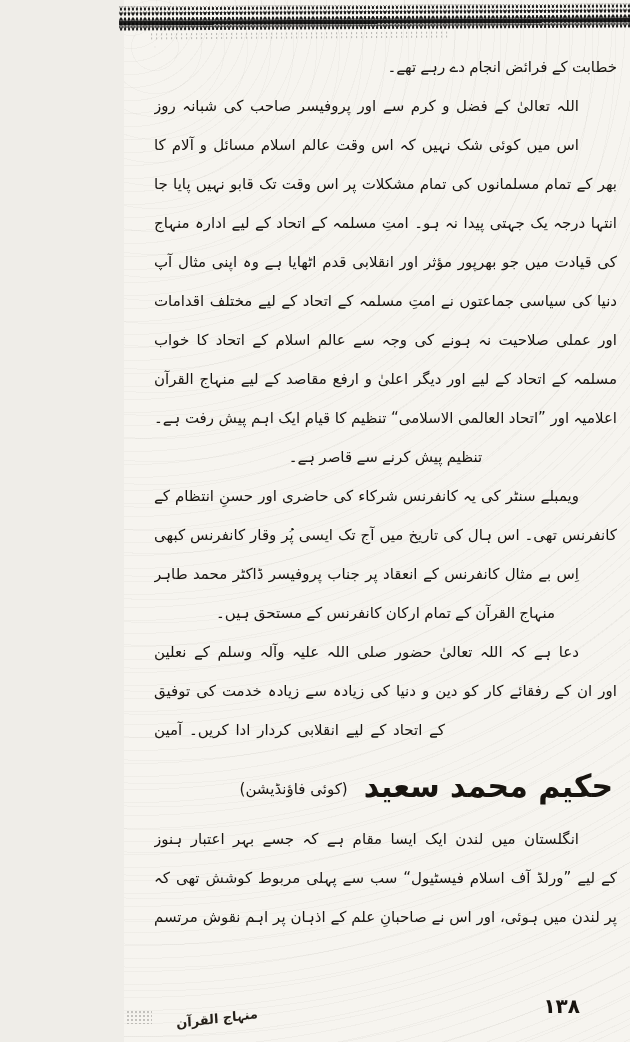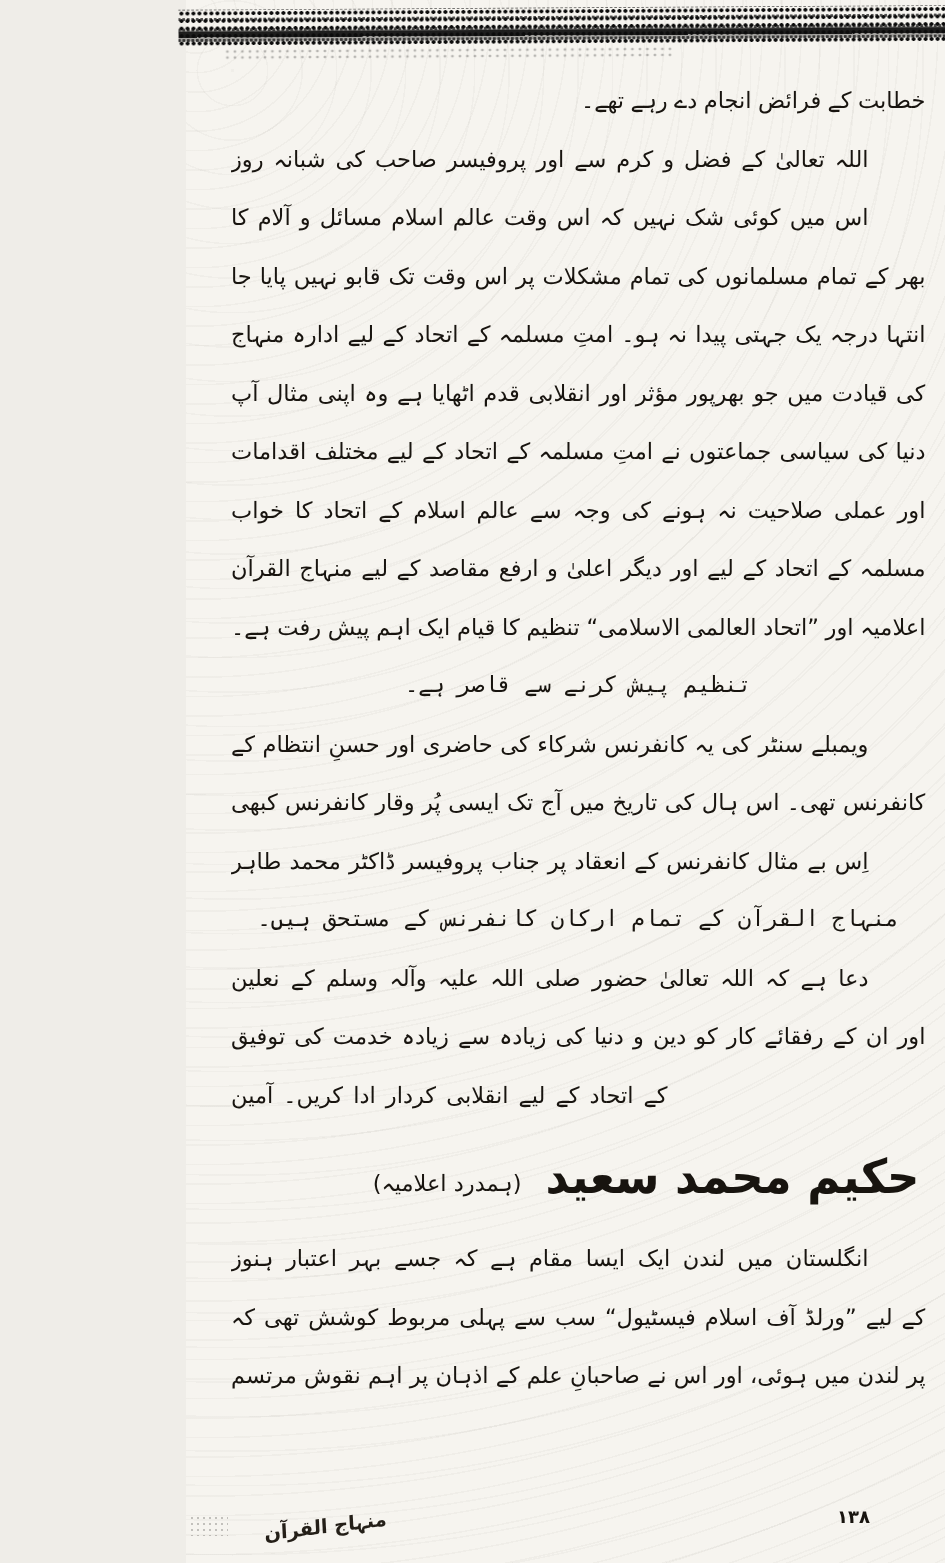--- a/index.html
+++ b/index.html
@@ -41,21 +41,21 @@
     font-size:15px;line-height:39px;
     text-align:justify;
   }
   .ln{
     height:39px;overflow:hidden;
     text-align:justify;text-align-last:justify;
     word-spacing:-0.5px;white-space:normal;
   }
   .ln.first{padding-right:38px;}
   .ln.last{text-align-last:right;}
-  .ln.center{text-align:left;text-align-last:center;font-family:Liberation Mono, monospace;}
+  .ln.center{text-align:left;text-align-last:center;}
   .ln.shift{text-align-last:right;padding-right:172px;}
   .para{margin:0;}
   
   .signature{
     height:66px;display:flex;align-items:center;gap:16px;
     padding-right:4px;margin:2px 0 2px 0;
   }
   .sig-name{
     font-size:30px;font-weight:bold;letter-spacing:-1px;
     transform:scaleY(1.05);white-space:nowrap;
@@ -63,21 +63,21 @@
   .sig-aff{font-size:15px;padding-top:8px;white-space:nowrap;}
   
   .footer-logo{
     position:absolute;left:52px;bottom:16px;
     font-size:13px;font-weight:bold;color:#241f18;
     transform:rotate(-7deg) skewX(-4deg);
     white-space:nowrap;
   }
   .page-number{
     position:absolute;right:50px;bottom:24px;
-    font-size:12px;font-weight:bold;letter-spacing:1px;margin-left:38px;
+    font-size:20px;font-weight:bold;letter-spacing:1px;margin-left:38px;
   }
   .scan-artifact-dots{
     position:absolute;left:2px;bottom:18px;width:26px;height:14px;
     background-image:radial-gradient(circle, rgba(30,28,24,0.4) 0.7px, transparent 1px);
     background-size:4px 4px;opacity:.6;
   }
 </style>
 </head>
 <body>
 
@@ -118,21 +118,21 @@
     </div>
 
     <div class="para">
       <div class="ln first">دعا ہے کہ اللہ تعالیٰ حضور صلی اللہ علیہ وآلہ وسلم کے نعلین مبارک کے طفیل پروفیسر صاحب</div>
       <div class="ln">اور ان کے رفقائے کار کو دین و دنیا کی زیادہ سے زیادہ خدمت کی توفیق عطا فرمائے تاکہ وہ امتِ مسلمہ</div>
       <div class="ln shift">کے اتحاد کے لیے انقلابی کردار ادا کریں۔ آمین بجاہِ سید الانبیاء و المرسلین۔</div>
     </div>
 
     <div class="signature">
       <span class="sig-name">حکیم محمد سعید</span>
-      <span class="sig-aff">(ہمدرد اعلامیہ)</span>
+      <span class="sig-aff">(کوئی فاؤنڈیشن)</span>
     </div>
 
     <div class="para">
       <div class="ln first">انگلستان میں لندن ایک ایسا مقام ہے کہ جسے بہر اعتبار ہنوز مرکزیت حاصل ہے۔ تعارفِ اسلام</div>
       <div class="ln">کے لیے ”ورلڈ آف اسلام فیسٹیول“ سب سے پہلی مربوط کوشش تھی کہ جو اسلامی علم و حکمت کے عنوان</div>
       <div class="ln last">پر لندن میں ہوئی، اور اس نے صاحبانِ علم کے اذہان پر اہم نقوش مرتسم کیے۔ منہاج القرآن کانفرنس</div>
     </div>
 
   </main>
 

